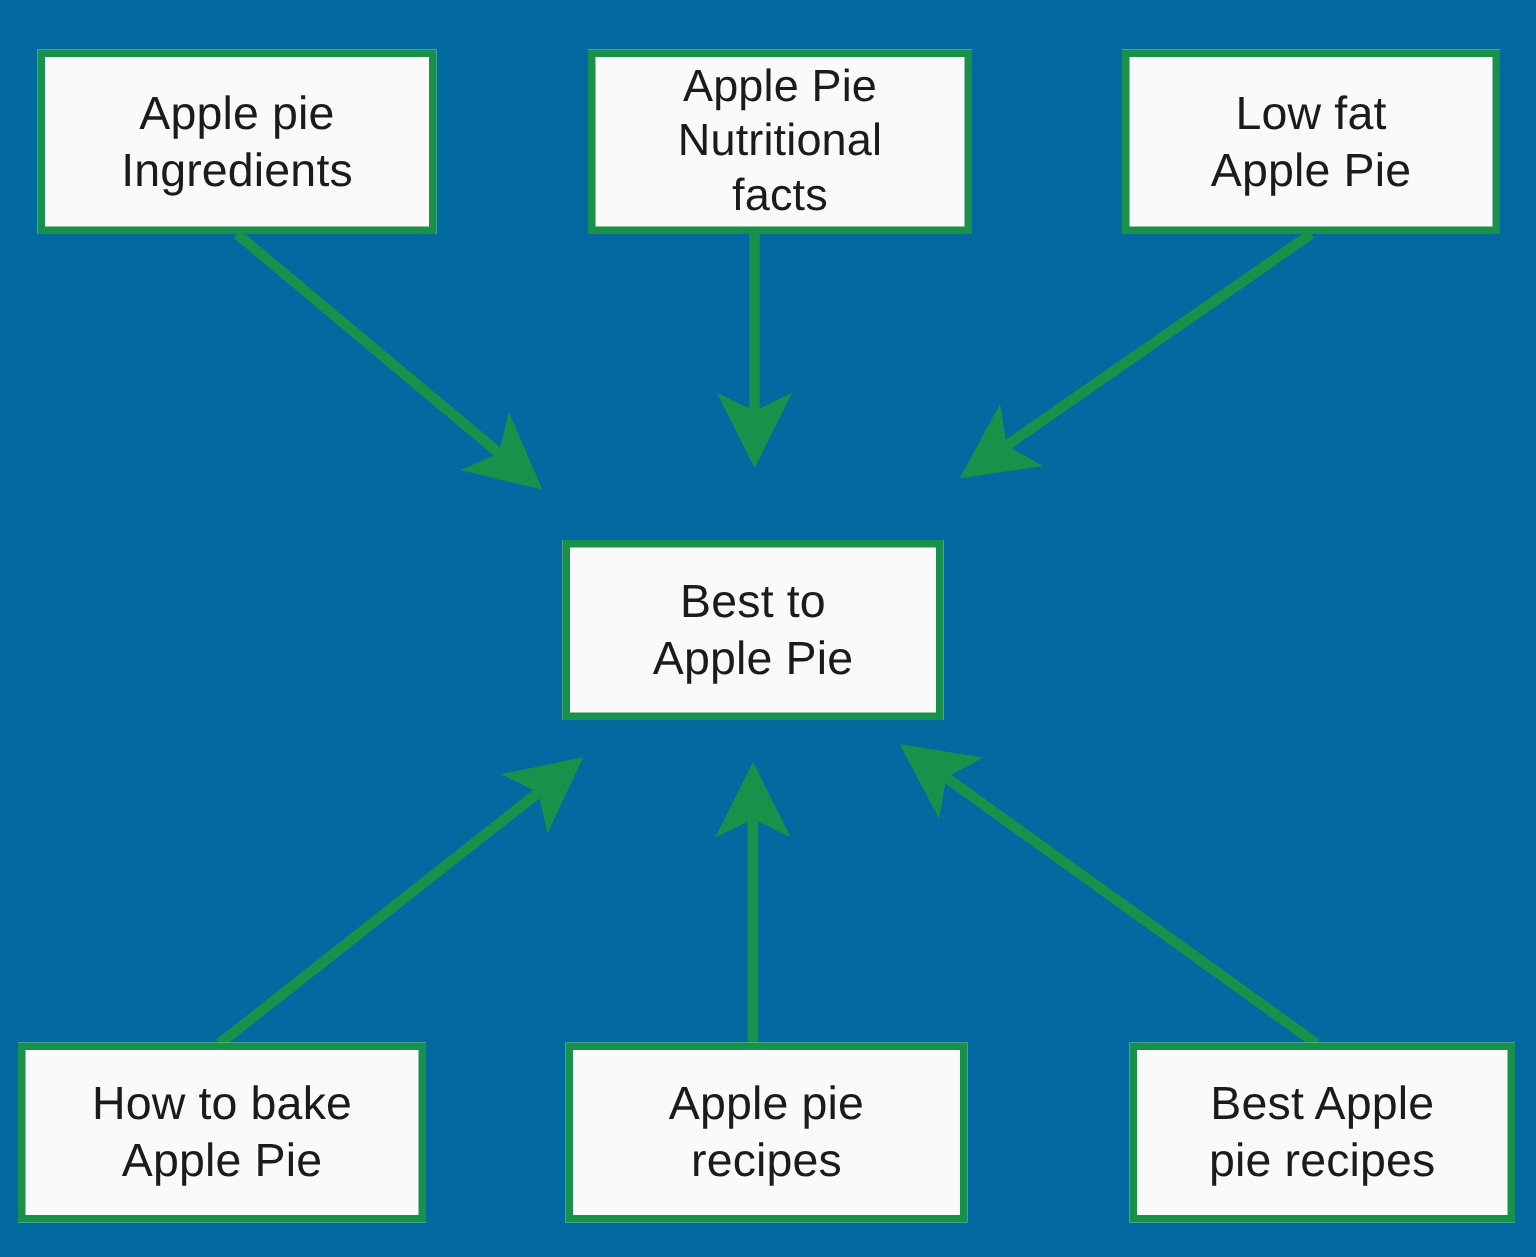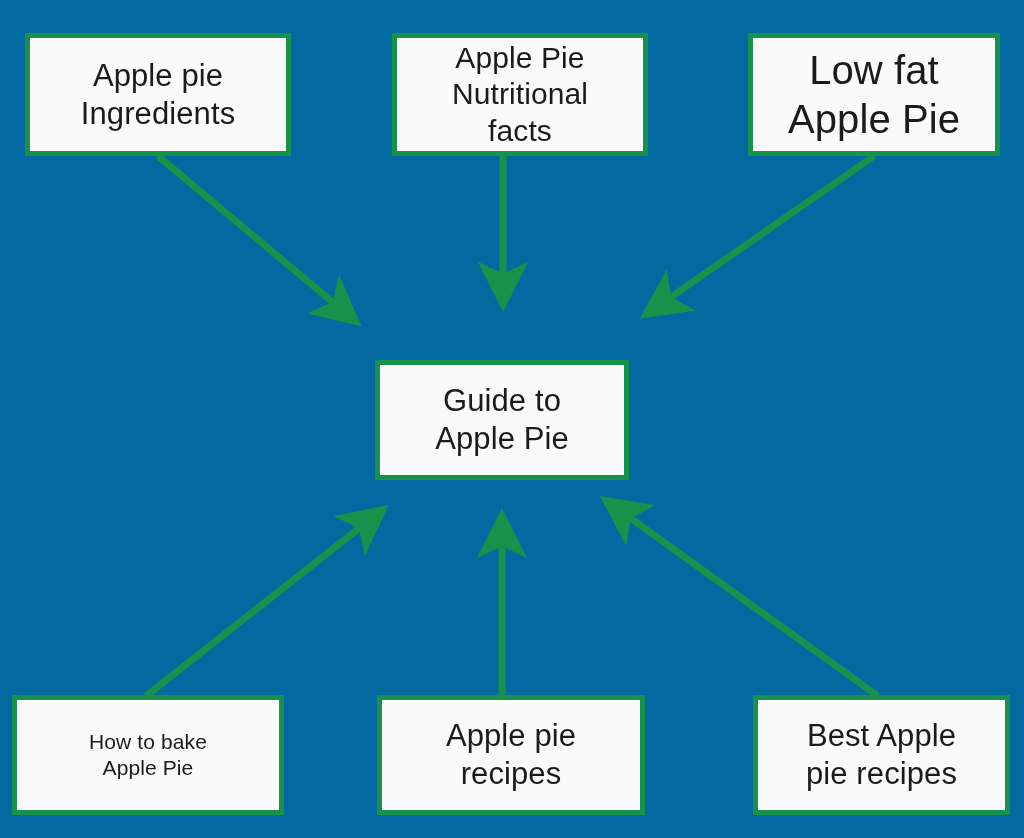--- a/index.html
+++ b/index.html
@@ -52,23 +52,23 @@
   #node-lowfat       { left: 748px; top: 33px;  width: 252px; height: 123px; }
   
   #node-guide        { left: 375px; top: 360px; width: 254px; height: 120px; }
   
   #node-howtobake    { left: 12px;  top: 695px; width: 272px; height: 120px; }
   #node-recipes      { left: 377px; top: 695px; width: 268px; height: 120px; }
   #node-bestrecipes  { left: 753px; top: 695px; width: 257px; height: 120px; }
 
   #node-ingredients .node-label  { font-size: 31px; }
   #node-nutritional .node-label  { font-size: 30px; }
-  #node-lowfat .node-label       { font-size: 40px; }
+  #node-lowfat .node-label       { font-size: 31px; }
   #node-guide .node-label        { font-size: 31px; }
-  #node-howtobake .node-label    { font-size: 21px; text-align: center; }
+  #node-howtobake .node-label    { font-size: 31px; text-align: center; }
   #node-recipes .node-label      { font-size: 31px; }
   #node-bestrecipes .node-label  { font-size: 31px; }
 </style>
 </head>
 <body>
 
 <div id="canvas">
 
   <svg id="arrow-layer" viewBox="0 0 1024 838" width="1024" height="838" xmlns="http://www.w3.org/2000/svg">
     <defs>
@@ -112,21 +112,21 @@
 Nutritional
 facts</span>
   </div>
 
   <div class="node" id="node-lowfat">
     <span class="node-label">Low fat
 Apple Pie</span>
   </div>
 
   <div class="node" id="node-guide">
-    <span class="node-label">Guide to
+    <span class="node-label">Best to
 Apple Pie</span>
   </div>
 
   <div class="node" id="node-howtobake">
     <span class="node-label">How to bake
 Apple Pie</span>
   </div>
 
   <div class="node" id="node-recipes">
     <span class="node-label">Apple pie

